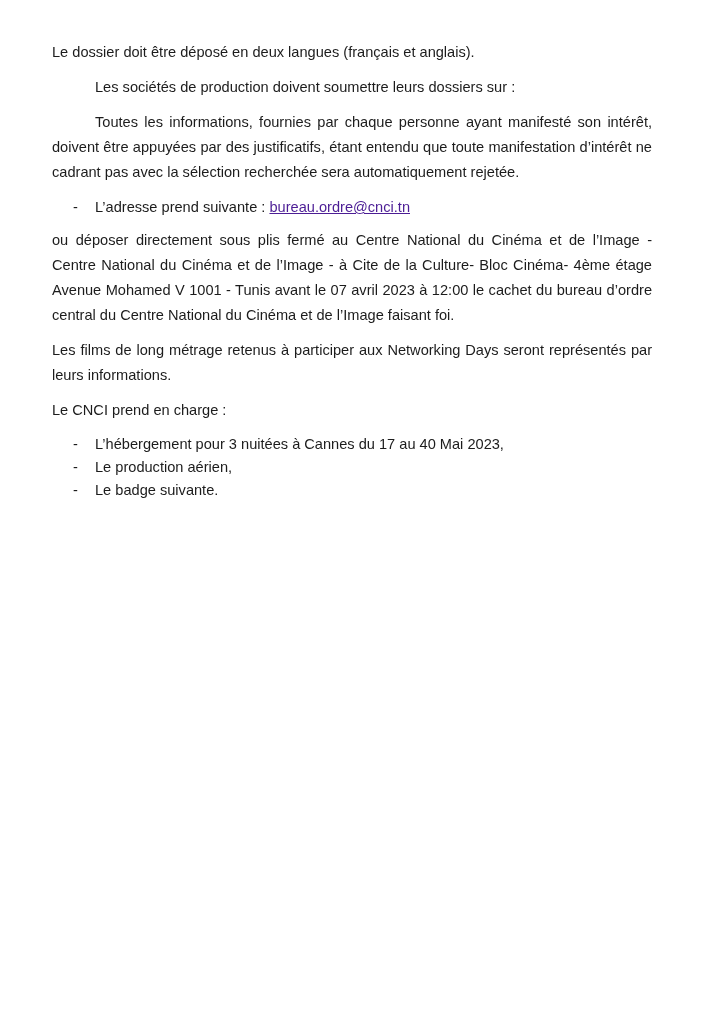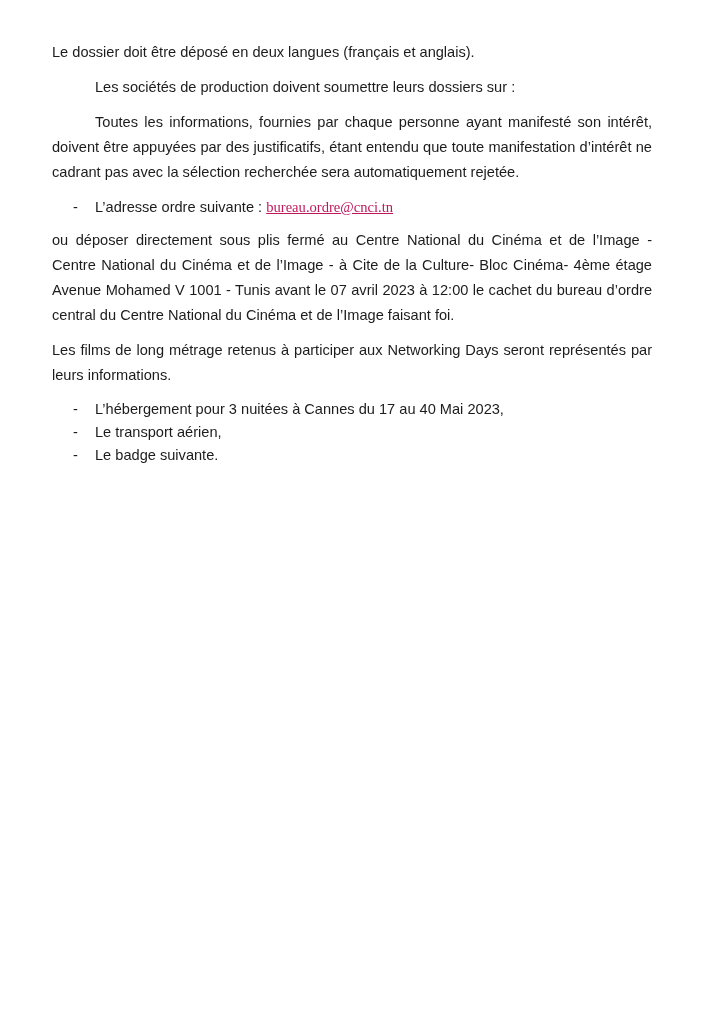--- a/index.html
+++ b/index.html
@@ -38,55 +38,55 @@
   }
   .li .marker {
     flex: 0 0 22px;
     width: 22px;
   }
   .li .li-text { flex: 1 1 auto; }
   .li-email { margin: 0 0 8px 0; }
   .bullet-list { margin-top: 5px; }
   .bullet-list .li { line-height: 23px; }
   a.link {
-    color: #be185d;
+    color: #4c1d95;
     text-decoration: underline;
     cursor: pointer;
-    font-family: Liberation Serif, serif;
   }
 </style>
 </head>
 <body>
 
 <div class="page">
 
   <p>Le dossier doit être déposé en deux langues (français et anglais).</p>
 
   <p class="indent">Les sociétés de production doivent soumettre leurs dossiers sur :</p>
 
   <p class="indent justify">Toutes les informations, fournies par chaque personne ayant manifesté son intérêt, doivent être appuyées par des justificatifs, étant entendu que toute manifestation d’intérêt ne cadrant pas avec la sélection recherchée sera automatiquement rejetée.</p>
 
   <div class="li li-email">
     <span class="marker">-</span>
-    <span class="li-text"><span>L’adresse ordre suivante : </span><a class="link" href="#">bureau.ordre@cnci.tn</a></span>
+    <span class="li-text"><span>L’adresse prend suivante : </span><a class="link" href="#">bureau.ordre@cnci.tn</a></span>
   </div>
 
   <p class="inset justify">ou déposer directement sous plis fermé au Centre National du Cinéma et de l’Image - Centre National du Cinéma et de l’Image - à Cite de la Culture- Bloc Cinéma- 4ème étage  Avenue Mohamed V 1001 - Tunis avant le 07 avril 2023 à 12:00 le cachet du bureau d’ordre central du Centre National du Cinéma et de l’Image faisant foi.</p>
 
   <p class="justify">Les films de long métrage retenus à participer aux Networking Days seront représentés par leurs informations.</p>
 
+  <p>Le CNCI prend en charge :</p>
 
   <div class="bullet-list">
     <div class="li">
       <span class="marker">-</span>
       <span class="li-text">L’hébergement pour 3 nuitées à Cannes du 17 au 40 Mai 2023,</span>
     </div>
     <div class="li">
       <span class="marker">-</span>
-      <span class="li-text">Le transport aérien,</span>
+      <span class="li-text">Le production aérien,</span>
     </div>
     <div class="li">
       <span class="marker">-</span>
       <span class="li-text">Le badge suivante.</span>
     </div>
   </div>
 
 </div>
 
 </body></html>

